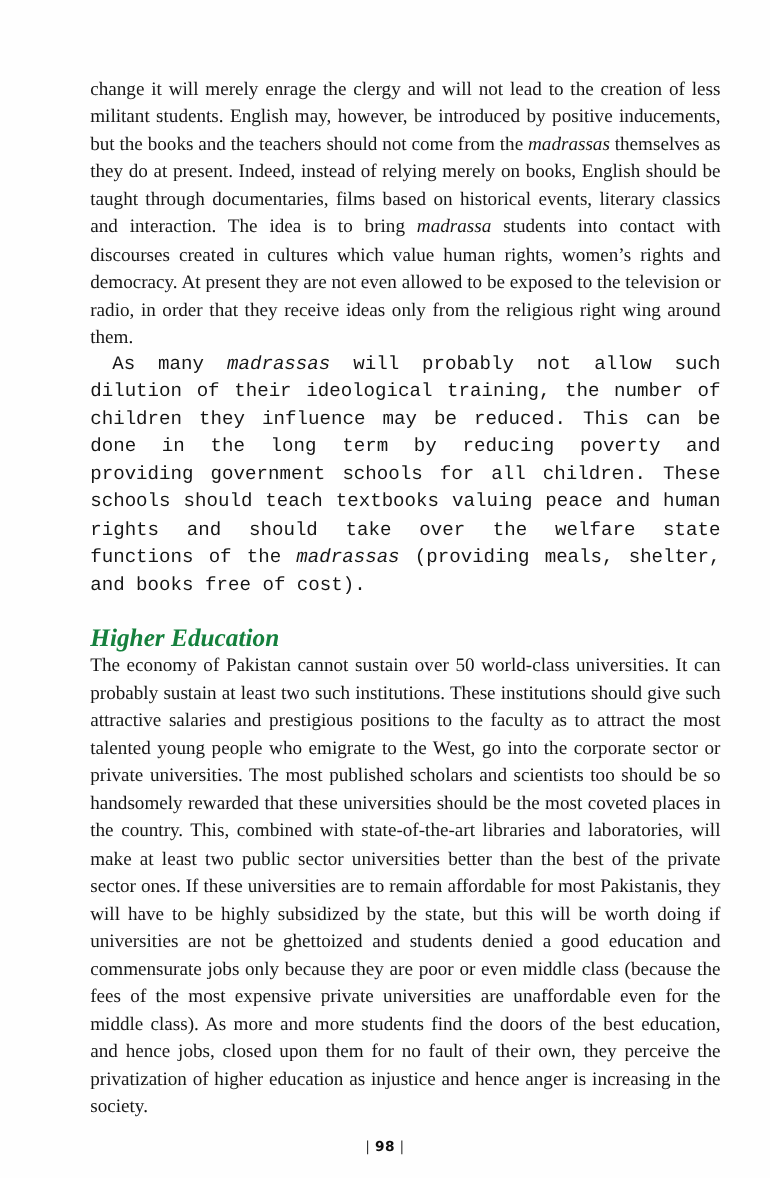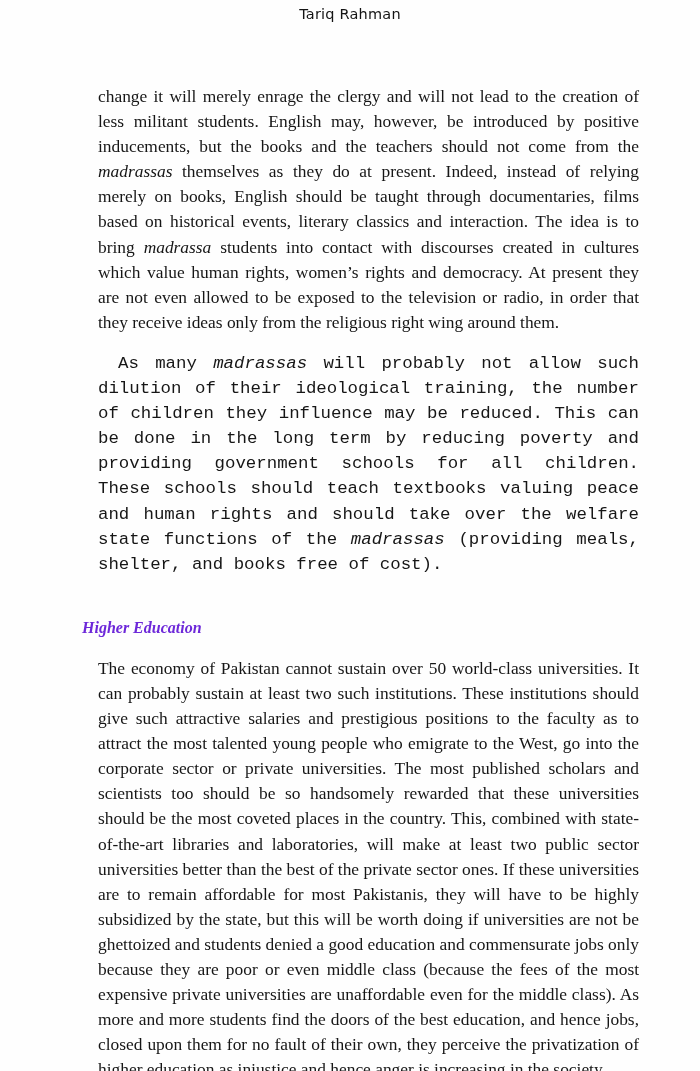--- a/index.html
+++ b/index.html
@@ -39,42 +39,42 @@
 
   
   .text-column {
     position: absolute;
     top: 68px;
     left: 82px;
     width: 573px;
   }
 
   p.body-par {
-    margin: 16px;
+    margin: 0;
     font-size: 17.4px;
     line-height: 25.1px;
     text-align: justify;
     text-justify: inter-word;
     color: #161616;
     hyphens: none;
   }
 
   p.body-par.indented {
     text-indent: 20px;
     font-family: Liberation Mono, monospace;
   }
 
   .section-heading {
     margin: 0;
     padding-top: 22px;
-    font-size: 16px;
+    font-size: 23px;
     line-height: 25.1px;
     font-weight: bold;
     font-style: italic;
-    color: #6d28d9;
+    color: #15803d;
     text-align: left;
   }
 
   .heading-gap-after {
     
   }
 
   em.term {
     font-style: italic;
   }
@@ -96,28 +96,30 @@
     font-weight: normal;
     color: #333;
     padding: 0 4px;
   }
 </style>
 </head>
 <body>
 
 <div class="page">
 
-  <div class="running-head">Tariq Rahman</div>
 
   <div class="text-column">
 
     <p class="body-par">change it will merely enrage the clergy and will not lead to the creation of less militant students. English may, however, be introduced by positive inducements, but the books and the teachers should not come from the <em class="term">madrassas</em> themselves as they do at present. Indeed, instead of relying merely on books, English should be taught through documentaries, films based on historical events, literary classics and interaction. The idea is to bring <em class="term">madrassa</em> students into contact with discourses created in cultures which value human rights, women’s rights and democracy. At present they are not even allowed to be exposed to the television or radio, in order that they receive ideas only from the religious right wing around them.</p>
 
     <p class="body-par indented">As many <em class="term">madrassas</em> will probably not allow such dilution of their ideological training, the number of children they influence may be reduced. This can be done in the long term by reducing poverty and providing government schools for all children. These schools should teach textbooks valuing peace and human rights and should take over the welfare state functions of the <em class="term">madrassas</em> (providing meals, shelter, and books free of cost).</p>
 
     <h2 class="section-heading">Higher Education</h2>
 
     <p class="body-par heading-gap-after">The economy of Pakistan cannot sustain over 50 world-class universities. It can probably sustain at least two such institutions. These institutions should give such attractive salaries and prestigious positions to the faculty as to attract the most talented young people who emigrate to the West, go into the corporate sector or private universities. The most published scholars and scientists too should be so handsomely rewarded that these universities should be the most coveted places in the country. This, combined with state-of-the-art libraries and laboratories, will make at least two public sector universities better than the best of the private sector ones. If these universities are to remain affordable for most Pakistanis, they will have to be highly subsidized by the state, but this will be worth doing if universities are not be ghettoized and students denied a good education and commensurate jobs only because they are poor or even middle class (because the fees of the most expensive private universities are unaffordable even for the middle class). As more and more students find the doors of the best education, and hence jobs, closed upon them for no fault of their own, they perceive the privatization of higher education as injustice and hence anger is increasing in the society.</p>
 
   </div>
 
+  <div class="page-footer">
+    <span class="rule">|</span><span>98</span><span class="rule">|</span>
+  </div>
 
 </div>
 
 </body></html>

